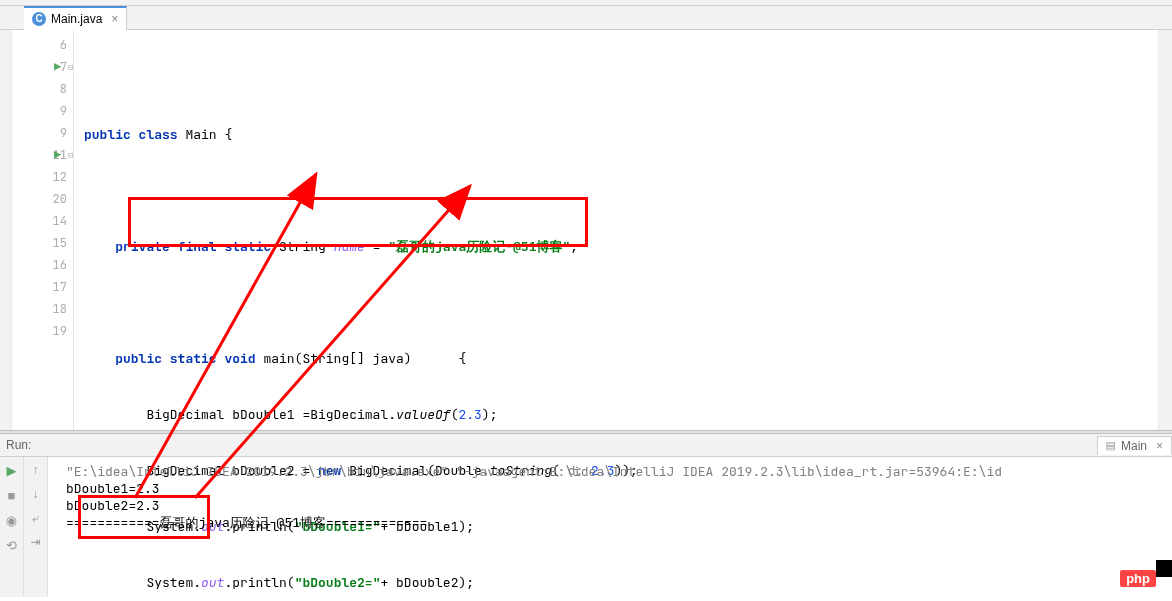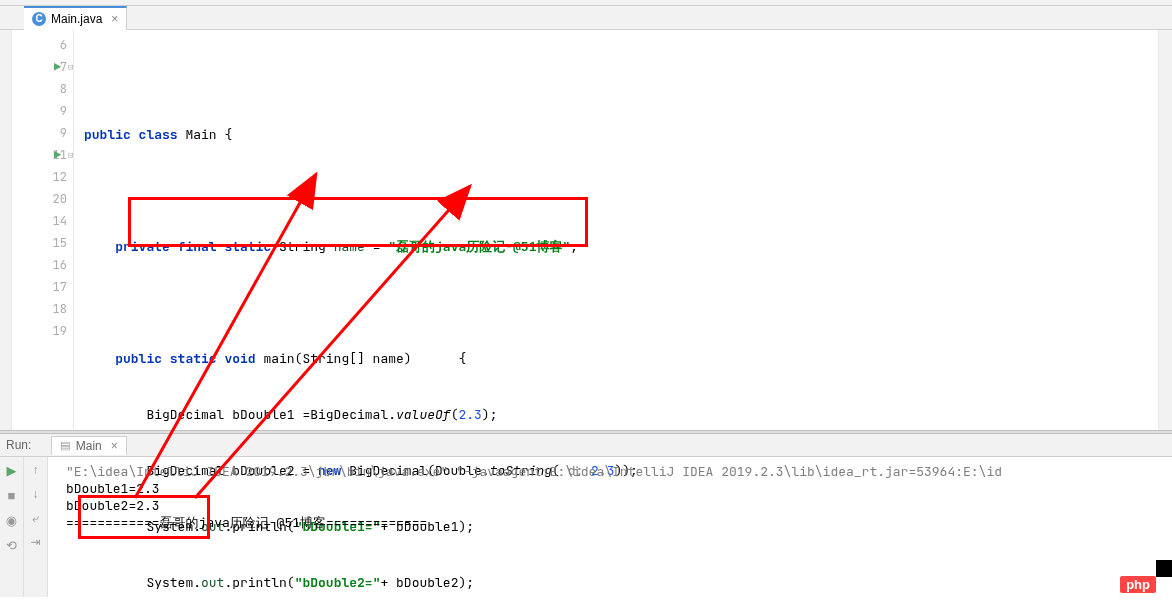--- a/index.html
+++ b/index.html
@@ -87,21 +87,21 @@
     flex:1;
     font-family: "JetBrains Mono","Consolas",monospace;
     font-size: 13px;
     padding-top: 4px;
     padding-left: 10px;
     white-space: pre;
     position: relative;
   }
   .code-row { height: 22px; line-height:22px; }
   .kw { color:#0033b3; font-weight:bold; }
-  .fld { color:#14532d; }
+  .fld { font-style:italic; color:#8b5cf6; }
   .str { color:#067d17; font-weight:bold; }
   .num { color:#1750eb;text-align:right; }
   .mtd { font-style:italic; color:#000; }
   .param { color:#808080; }
   .right-strip {
     width: 14px;
     background: #f2f2f2;
     border-left:1px solid #e8e8e8;
   }
   .divider {
@@ -119,20 +119,21 @@
   }
   .run-header {
     height: 23px;
     display:flex;
     align-items:center;
     background:#f2f2f2;
     border-bottom:1px solid #d0d0d0;
     padding-left: 6px;
     font-size:12px;
     color:#666;
+    justify-content:space-between;
   }
   .run-tab {
     display:flex; align-items:center; gap:5px;
     margin-left: 20px; background:#fff;
     padding:2px 8px; border:1px solid #d0d0d0;
     border-bottom:none;
   }
   .run-body { flex:1; display:flex; }
   .run-toolbar {
     width: 24px;
@@ -167,21 +168,21 @@
   }
   svg.arrows {
     position:absolute;
     top:0; left:0;
     width:1172px; height:601px;
     pointer-events:none;
   }
   .php-badge {
     position:absolute;
     right: 16px;
-    bottom: 8px;
+    bottom: 14px;
     background:#f44;
     color:#fff;
     font-weight:bold;
     font-size:13px;
     padding:1px 6px;
     border-radius:2px;
   }
   .php-ext {
     position:absolute;
     right: 0px;
@@ -256,21 +257,21 @@
     <div class="gutter-row">
         <span></span>
       </div>
   </div>
   <div class="code">
     <div class="code-row"></div>
     <div class="code-row"><span class="kw">public class </span><span>Main {</span></div>
     <div class="code-row"></div>
     <div class="code-row">    <span class="kw">private final static </span><span>String </span><span class="fld">name</span><span> = </span><span class="str">"磊哥的java历险记-@51博客"</span><span>;</span></div>
     <div class="code-row"></div>
-    <div class="code-row">    <span class="kw">public static void </span><span>main(String[] name)      {</span></div>
+    <div class="code-row">    <span class="kw">public static void </span><span>main(String[] java)      {</span></div>
     <div class="code-row">        <span>BigDecimal bDouble1 =BigDecimal.</span><span class="mtd">valueOf</span><span>(</span><span class="num">2.3</span><span>);</span></div>
     <div class="code-row">        <span>BigDecimal bDouble2 = </span><span class="kw">new </span><span>BigDecimal(Double.</span><span class="mtd">toString</span><span>( </span><span class="param">d: </span><span class="num">2.3</span><span>));</span></div>
     <div class="code-row">        <span>System.</span><span class="fld">out</span><span>.println(</span><span class="str">"bDouble1="</span><span>+ bDouble1);</span></div>
     <div class="code-row">        <span>System.</span><span class="fld">out</span><span>.println(</span><span class="str">"bDouble2="</span><span>+ bDouble2);</span></div>
     
     
     
     
   </div>
   <div class="right-strip"></div>

